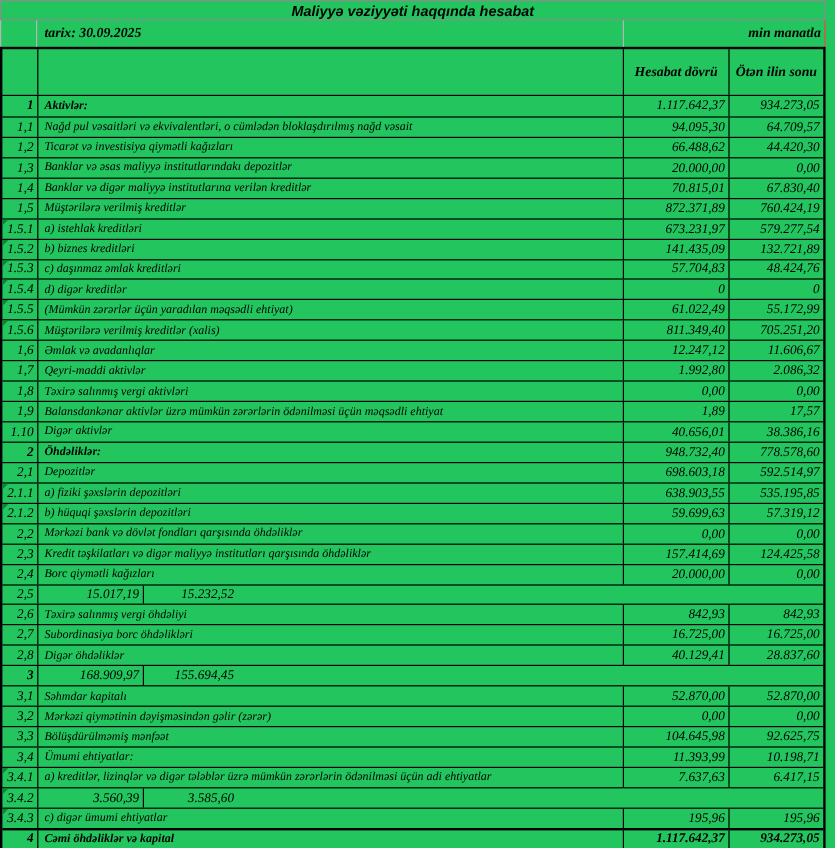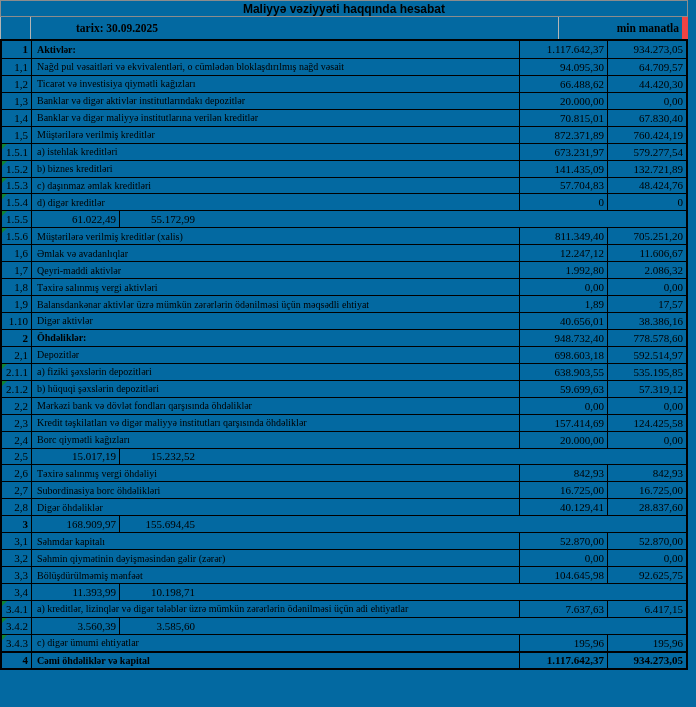--- a/index.html
+++ b/index.html
@@ -4,47 +4,47 @@
 <style>
   * { box-sizing: border-box; margin: 0; padding: 0; }
   html, body { background: #ffffff; }
   body { width: 696px; }
 
   .sheet {
     position: relative;
     width: 696px;
     height: 707px;
     overflow: hidden;
-    background: #0369a1;
+    background: #22c55e;
     color: #000000;
     font-family: "Liberation Serif", serif;
+    font-style: italic;
   }
 
   
   .top-block { width: 688px; }
 
   .title-row {
     height: 17px;
     border: 1px solid #8c8c8c;
     display: flex;
     align-items: center;
     justify-content: center;
     font-family: "Liberation Sans", sans-serif;
     font-weight: bold;
     font-size: 12px;
   }
 
   .tarix-row {
     height: 22px;
     display: flex;
     border-left: 1px solid #b5b5b5;
-    border-right: 6px solid #ef4444;
+    border-right: 1px solid #ef4444;
     font-size: 11.5px;
     font-weight: bold;
-    gap: 39px;
   }
   .tarix-row .t0 { width: 30px; border-right: 1px solid #b5b5b5; }
   .tarix-row .t1 {
     width: 489px;
     display: flex; align-items: center;
     padding-left: 6px;
     border-right: 1px solid #b5b5b5;
   }
   .tarix-row .t2 {
     flex: 1;
@@ -112,20 +112,26 @@
 
     <div class="tarix-row">
       <div class="t0"></div>
       <div class="t1">tarix: 30.09.2025</div>
       <div class="t2">min manatla</div>
     </div>
   </div>
 
   <div class="main-table">
 
+    <div class="head-row">
+      <div class="h h0"></div>
+      <div class="h h1"></div>
+      <div class="h h2">Hesabat dövrü</div>
+      <div class="h h3">Ötən ilin sonu</div>
+    </div>
 
     <div>
         <div class="data-row section">
     <div class="c c0">
 
       <span class="txt">1</span>
     </div>
     <div class="c c1">Aktivlər:</div>
     <div class="c c2">1.117.642,37</div>
     <div class="c c3">934.273,05</div>
@@ -146,21 +152,21 @@
     </div>
     <div class="c c1">Ticarət və investisiya qiymətli kağızları</div>
     <div class="c c2">66.488,62</div>
     <div class="c c3">44.420,30</div>
   </div>
         <div class="data-row">
     <div class="c c0">
 
       <span class="txt">1,3</span>
     </div>
-    <div class="c c1">Banklar və digər aktivlər institutlarındakı depozitlər</div>
+    <div class="c c1">Banklar və əsas maliyyə institutlarındakı depozitlər</div>
     <div class="c c2">20.000,00</div>
     <div class="c c3">0,00</div>
   </div>
         <div class="data-row">
     <div class="c c0">
 
       <span class="txt">1,4</span>
     </div>
     <div class="c c1">Banklar və digər maliyyə institutlarına verilən kreditlər</div>
     <div class="c c2">70.815,01</div>
@@ -209,20 +215,21 @@
     </div>
     <div class="c c1">d) digər kreditlər</div>
     <div class="c c2">0</div>
     <div class="c c3">0</div>
   </div>
         <div class="data-row">
     <div class="c c0">
       <span class="flag"></span>
       <span class="txt">1.5.5</span>
     </div>
+    <div class="c c1">(Mümkün zərərlər üçün yaradılan məqsədli ehtiyat)</div>
     <div class="c c2">61.022,49</div>
     <div class="c c3">55.172,99</div>
   </div>
         <div class="data-row">
     <div class="c c0">
       <span class="flag"></span>
       <span class="txt">1.5.6</span>
     </div>
     <div class="c c1">Müştərilərə verilmiş kreditlər (xalis)</div>
     <div class="c c2">811.349,40</div>
@@ -386,38 +393,39 @@
     </div>
     <div class="c c1">Səhmdar kapitalı</div>
     <div class="c c2">52.870,00</div>
     <div class="c c3">52.870,00</div>
   </div>
         <div class="data-row">
     <div class="c c0">
 
       <span class="txt">3,2</span>
     </div>
-    <div class="c c1">Səhmin qiymətinin dəyişməsindən gəlir (zərər)</div>
+    <div class="c c1">Mərkəzi qiymətinin dəyişməsindən gəlir (zərər)</div>
     <div class="c c2">0,00</div>
     <div class="c c3">0,00</div>
   </div>
         <div class="data-row">
     <div class="c c0">
 
       <span class="txt">3,3</span>
     </div>
     <div class="c c1">Bölüşdürülməmiş mənfəət</div>
     <div class="c c2">104.645,98</div>
     <div class="c c3">92.625,75</div>
   </div>
         <div class="data-row">
     <div class="c c0">
 
       <span class="txt">3,4</span>
     </div>
+    <div class="c c1">Ümumi ehtiyatlar:</div>
     <div class="c c2">11.393,99</div>
     <div class="c c3">10.198,71</div>
   </div>
         <div class="data-row">
     <div class="c c0">
       <span class="flag"></span>
       <span class="txt">3.4.1</span>
     </div>
     <div class="c c1">a) kreditlər, lizinqlər və digər tələblər üzrə mümkün zərərlərin ödənilməsi üçün adi ehtiyatlar</div>
     <div class="c c2">7.637,63</div>

